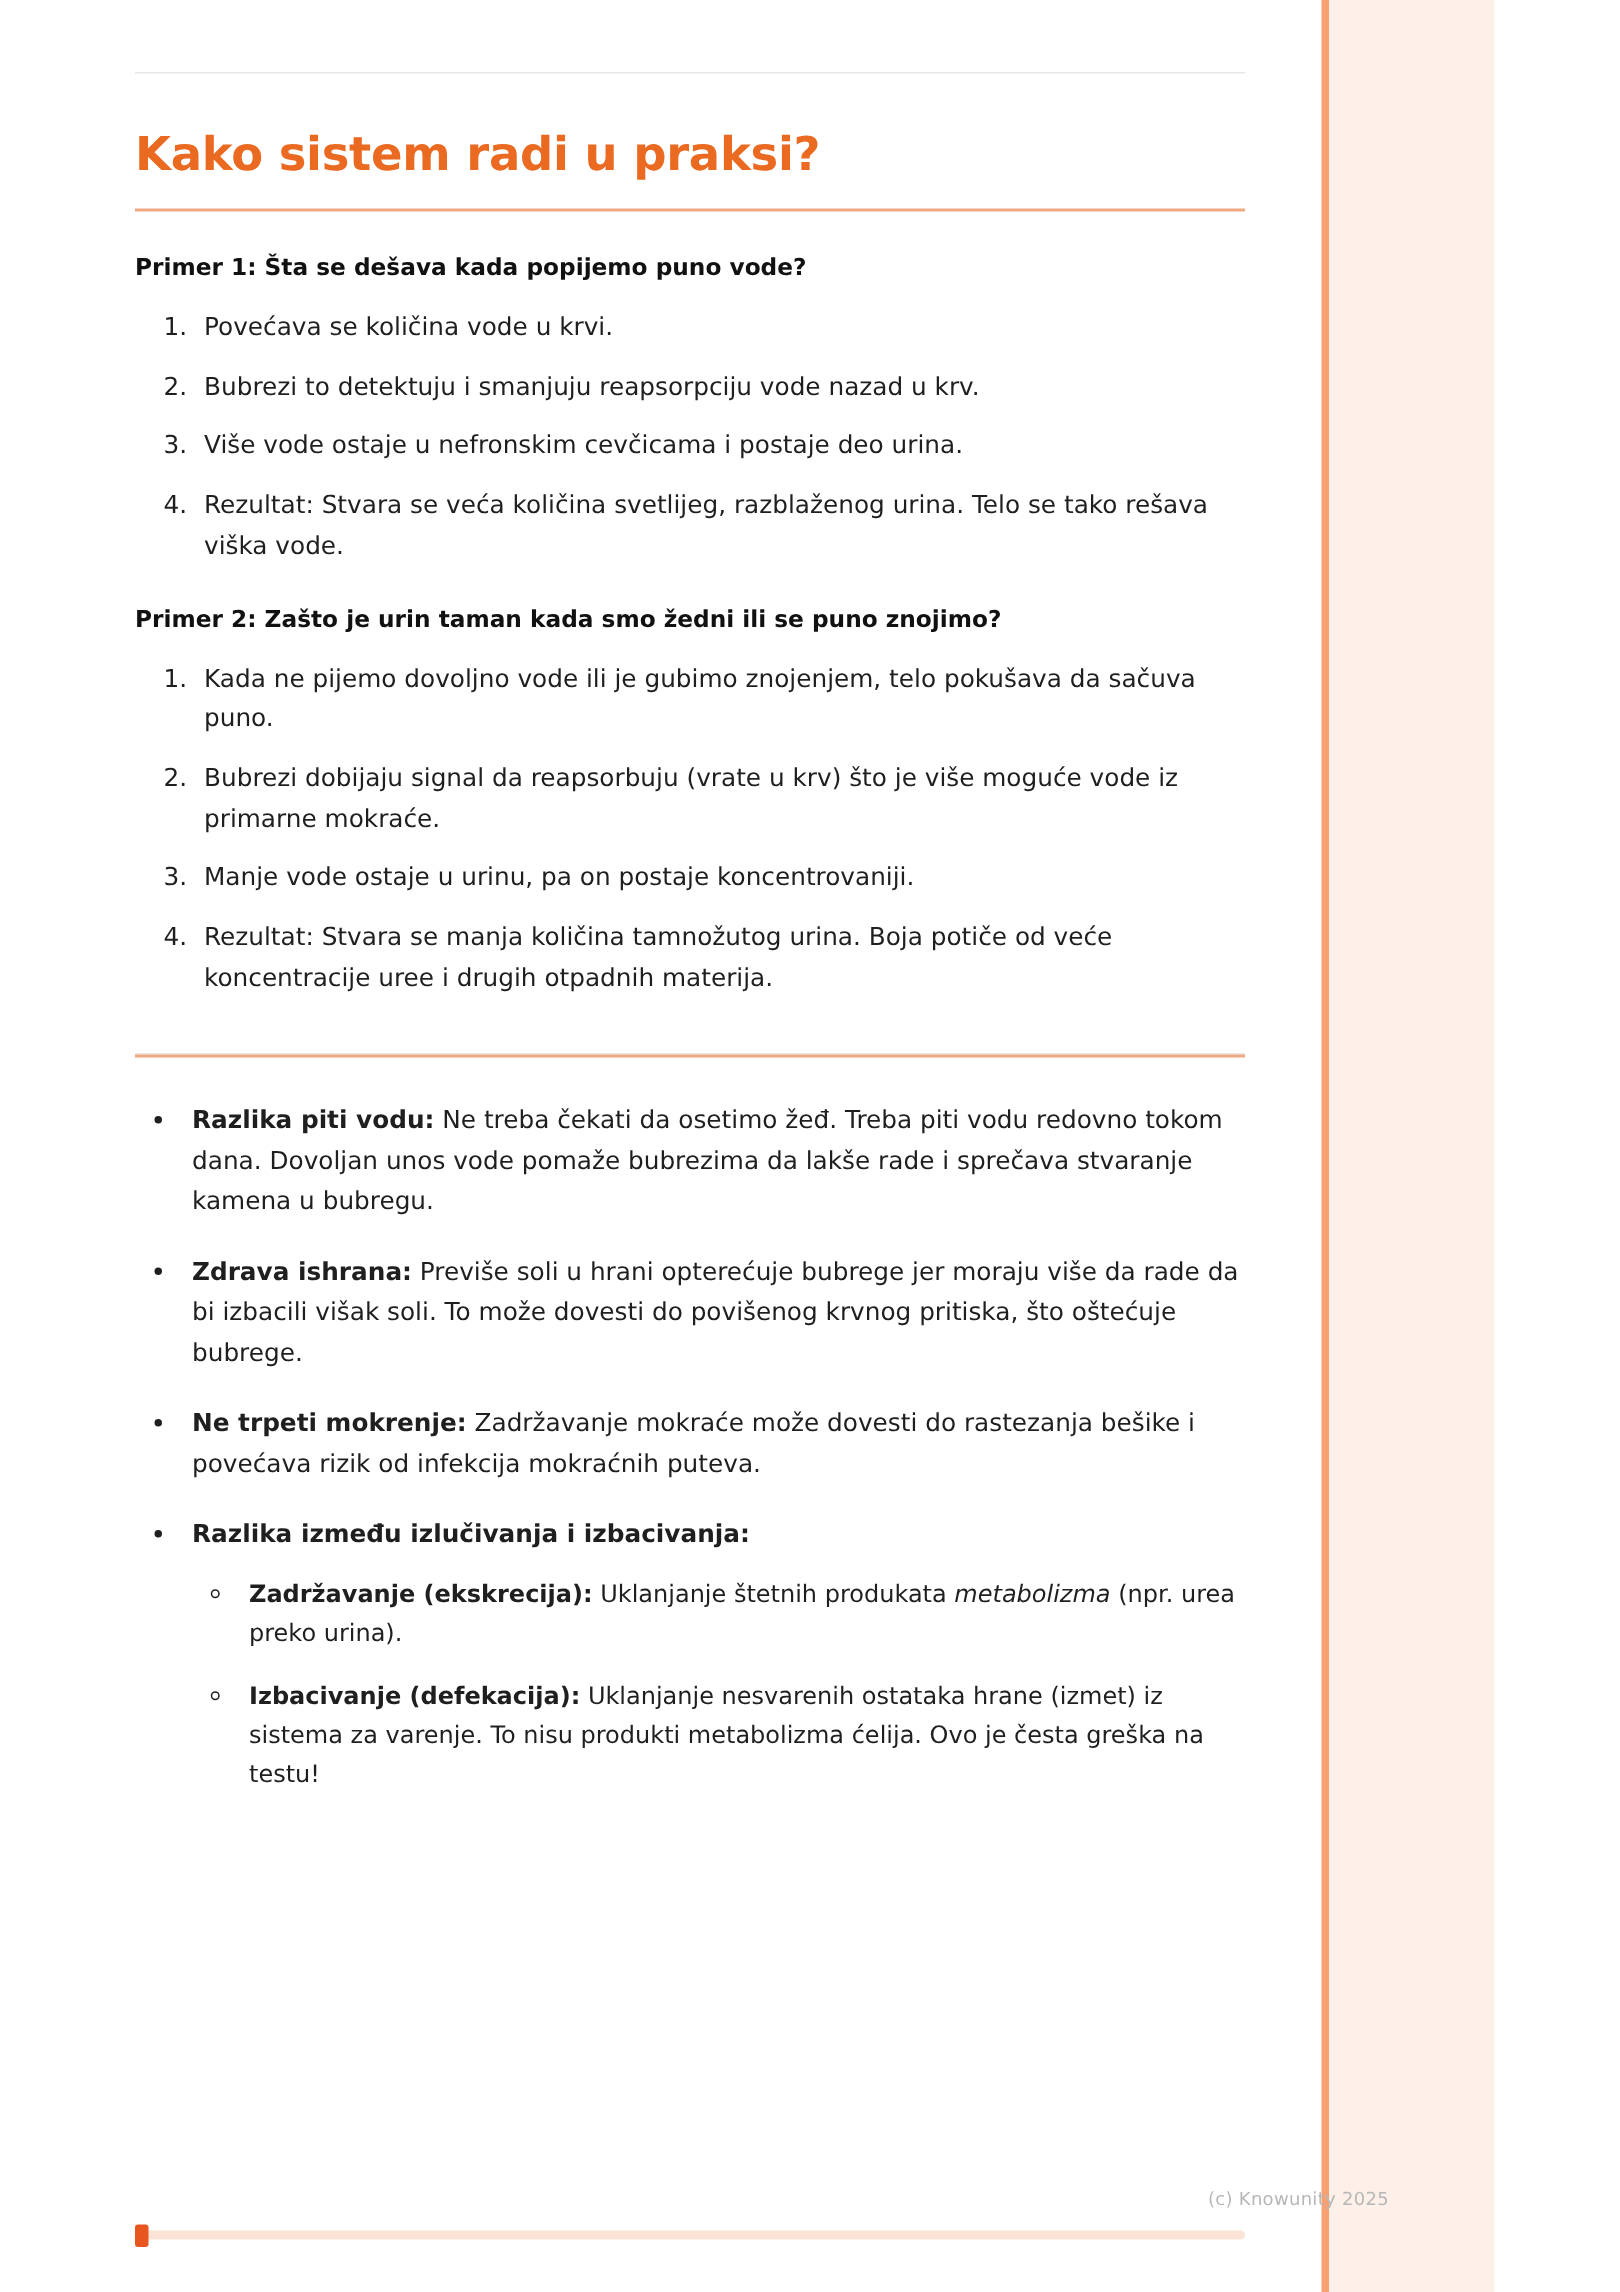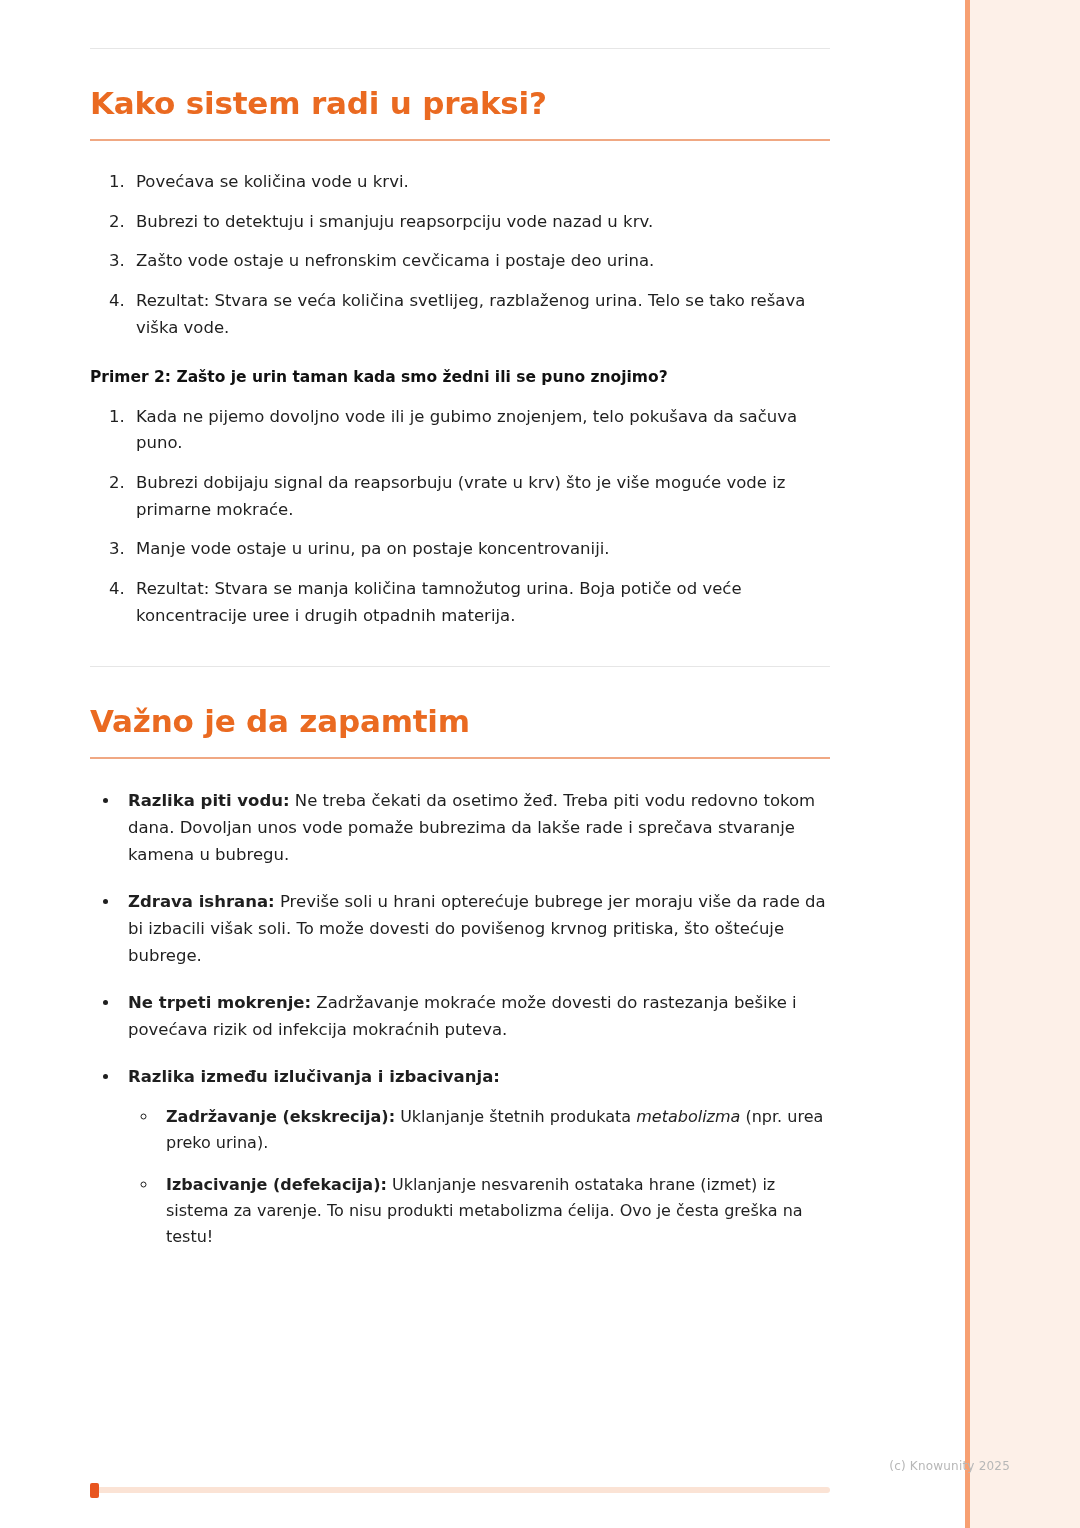--- a/index.html
+++ b/index.html
@@ -11,21 +11,21 @@
     width: 1080px;
     height: 1528px;
     position: relative;
     font-family: "DejaVu Sans", sans-serif;
     color: #1a1a1a;
     overflow: hidden;
   }
   .page {
     position: absolute;
     top: 0; left: 0;
-    width: 1080px;
+    width: 996px;
     height: 1528px;
     background: #ffffff;
   }
   
   .right-strip {
     position: absolute;
     top: 0;
     right: 0;
     width: 110px;
     height: 1528px;
@@ -151,40 +151,40 @@
   <div class="right-strip"></div>
   <div class="right-strip-edge"></div>
 
   <div class="content">
 
     <div class="rule-top"></div>
 
     <h1 class="section-title">Kako sistem radi u praksi?</h1>
     <div class="title-underline"></div>
 
+    <p class="sub-head">Primer 1: Šta se dešava kada popijemo puno vode?</p>
 
     <ol class="steps">
       <li>Povećava se količina vode u krvi.</li>
       <li>Bubrezi to detektuju i smanjuju reapsorpciju vode nazad u krv.</li>
-      <li>Zašto vode ostaje u nefronskim cevčicama i postaje deo urina.</li>
+      <li>Više vode ostaje u nefronskim cevčicama i postaje deo urina.</li>
       <li>Rezultat: Stvara se veća količina svetlijeg, razblaženog urina. Telo se tako rešava viška vode.</li>
     </ol>
 
     <p class="sub-head">Primer 2: Zašto je urin taman kada smo žedni ili se puno znojimo?</p>
 
     <ol class="steps">
       <li>Kada ne pijemo dovoljno vode ili je gubimo znojenjem, telo pokušava da sačuva puno.</li>
       <li>Bubrezi dobijaju signal da reapsorbuju (vrate u krv) što je više moguće vode iz primarne mokraće.</li>
       <li>Manje vode ostaje u urinu, pa on postaje koncentrovaniji.</li>
       <li>Rezultat: Stvara se manja količina tamnožutog urina. Boja potiče od veće koncentracije uree i drugih otpadnih materija.</li>
     </ol>
 
     <div class="divider"></div>
 
-    <h1 class="section-title">Važno je da zapamtim</h1>
     <div class="title-underline"></div>
 
     <ul class="bullets">
       <li>
         <span class="b">Razlika piti vodu:</span><span> Ne treba čekati da osetimo žeđ. Treba piti vodu redovno tokom dana. Dovoljan unos vode pomaže bubrezima da lakše rade i sprečava stvaranje kamena u bubregu.</span>
       </li>
       <li>
         <span class="b">Zdrava ishrana:</span><span> Previše soli u hrani opterećuje bubrege jer moraju više da rade da bi izbacili višak soli. To može dovesti do povišenog krvnog pritiska, što oštećuje bubrege.</span>
       </li>
       <li>

